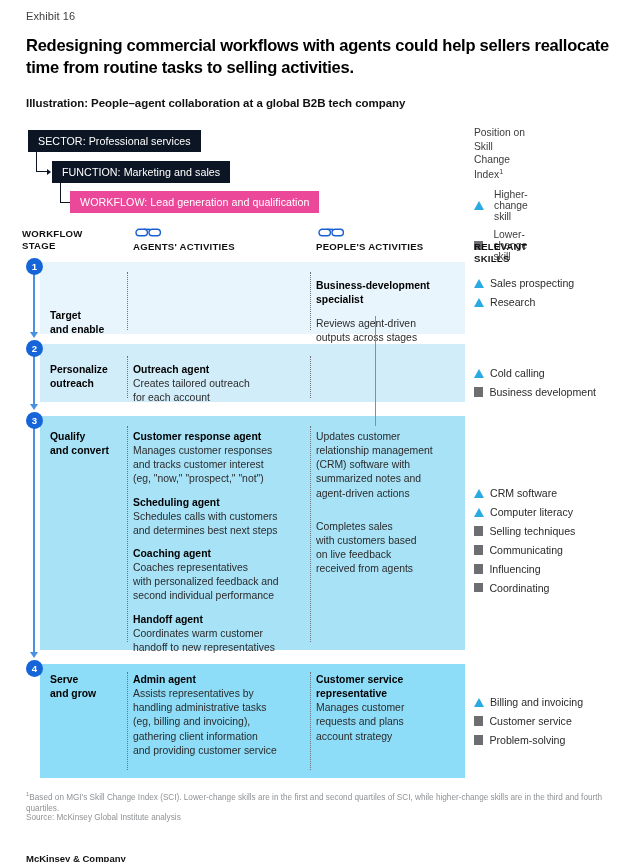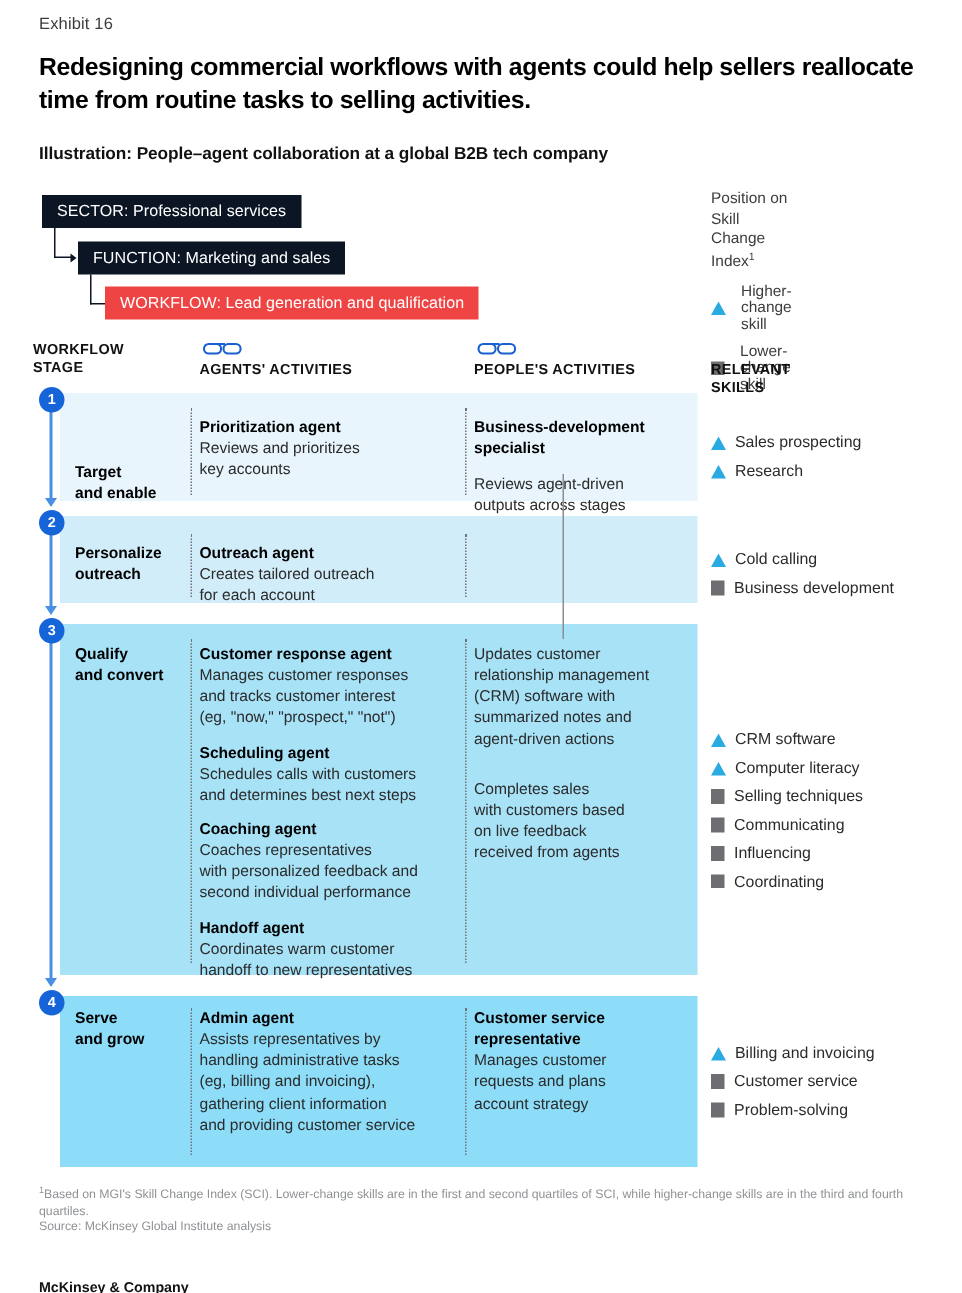--- a/index.html
+++ b/index.html
@@ -139,21 +139,21 @@
   .cell .d { color: #2b2b2b; }
   .blk { margin-bottom: 9px; }
   .blk:last-child { margin-bottom: 0; }
   .gap { height: 10px; }
 
   .c-stage { left: 50px; width: 74px; font-weight: 700; color: #000; }
   .c-agents { left: 133px; width: 172px; }
   .c-people { left: 316px; width: 148px; }
   .c-skills { left: 474px; width: 160px; }
 
-  #stage1 { top: 270px; margin-top: 39px; } #agents1 { top: 279px; } #people1 { top: 279px; } #skills1 { top: 288px; }
+  #stage1 { top: 270px; margin-top: 39px; } #agents1 { top: 279px; } #people1 { top: 279px; } #skills1 { top: 276px; }
   #stage2 { top: 363px; } #agents2 { top: 363px; }                          #skills2 { top: 366px; }
   #stage3 { top: 430px; } #agents3 { top: 430px; } #people3 { top: 430px; } #skills3 { top: 486px; }
   #stage4 { top: 673px; } #agents4 { top: 673px; } #people4 { top: 673px; } #skills4 { top: 695px; }
 
   .skill-row { display: flex; align-items: center; margin-bottom: 4.5px; font-size: 10.6px; color: #2b2b2b; }
   .skill-row .lbl { margin-left: 6px; white-space: nowrap; }
 
   
   .foot {
     position: absolute; left: 26px; width: 600px;
@@ -181,21 +181,21 @@
     <span class="v"></span>
       <span class="h"></span>
       <span class="arrow"></span>
   </div>
   <div class="hbox dark" id="box-function" style="background: rgb(11, 21, 35);">FUNCTION: Marketing and sales</div>
   <div class="connector" id="conn-2">
     <span class="v"></span>
       <span class="h"></span>
       <span class="arrow"></span>
   </div>
-  <div class="hbox" id="box-workflow" style="background: #ef4444;">WORKFLOW: Lead generation and qualification</div>
+  <div class="hbox" id="box-workflow" style="background: #ec4899;">WORKFLOW: Lead generation and qualification</div>
 
   <div class="legend">
     <div class="legend-title">
       <span>Position on</span><br>
       <span>Skill Change Index</span><sup>1</sup>
     </div>
     <div class="legend-row">
       <span class="mk-tri" style="border-bottom-color: rgb(41, 171, 226);"></span>
       <span class="lbl">Higher-change skill</span>
     </div>
@@ -247,27 +247,20 @@
   <div class="vdots" id="dots-a3"></div>
   <div class="vdots" id="dots-b3"></div>
   <div class="vdots" id="dots-a4"></div>
   <div class="vdots" id="dots-b4"></div>
   <div id="people-line"></div>
 
   <div class="cell c-stage" id="stage1">
     <span>Target</span><br>
     <span>and enable</span>
   </div>
-  <div class="cell c-agents" id="agents1">
-    <div class="blk">
-      <div class="t">Prioritization agent</div>
-      <div class="d">Reviews and prioritizes</div>
-      <div class="d">key accounts</div>
-    </div>
-  </div>
   <div class="cell c-people" id="people1">
     <div class="blk">
       <div class="t">Business-development</div>
       <div class="t">specialist</div>
       <div class="gap"></div>
       <div class="d">Reviews agent-driven</div>
       <div class="d">outputs across stages</div>
     </div>
   </div>
   <div class="cell c-skills" id="skills1">

